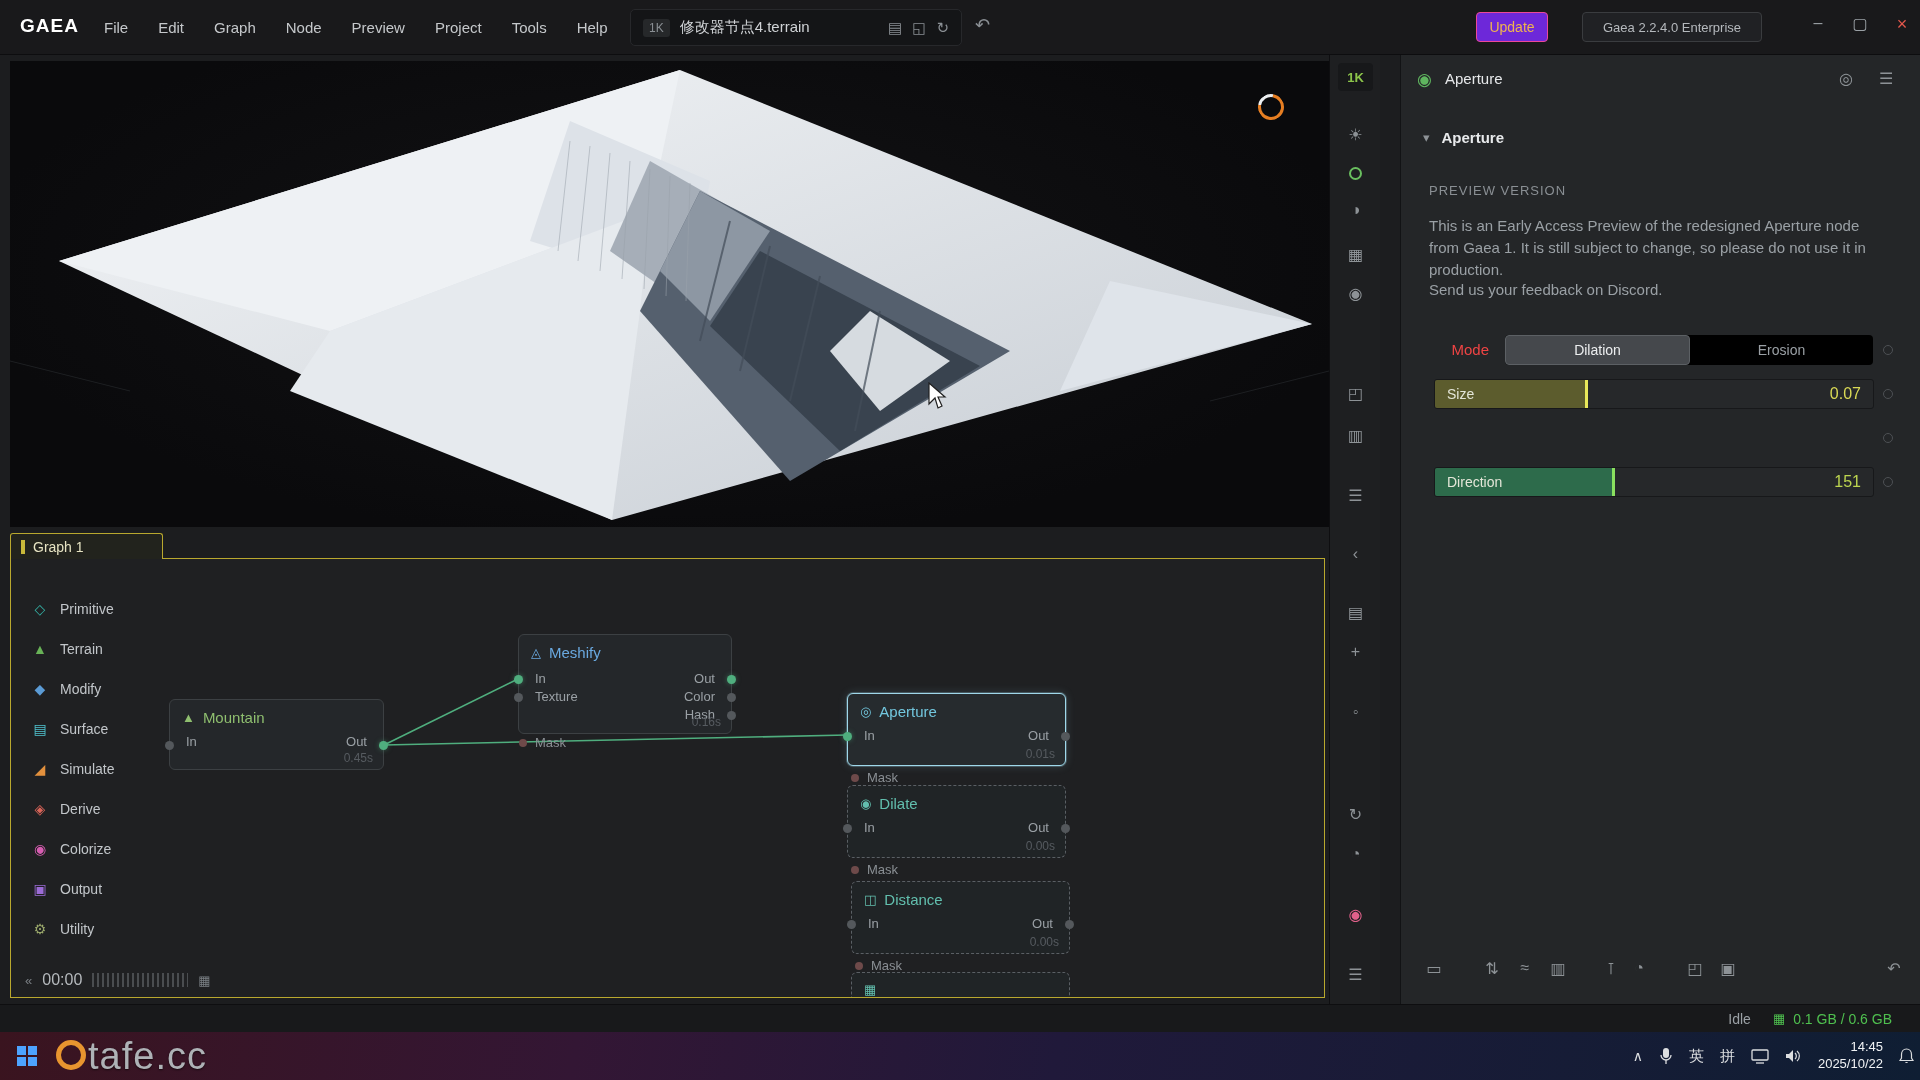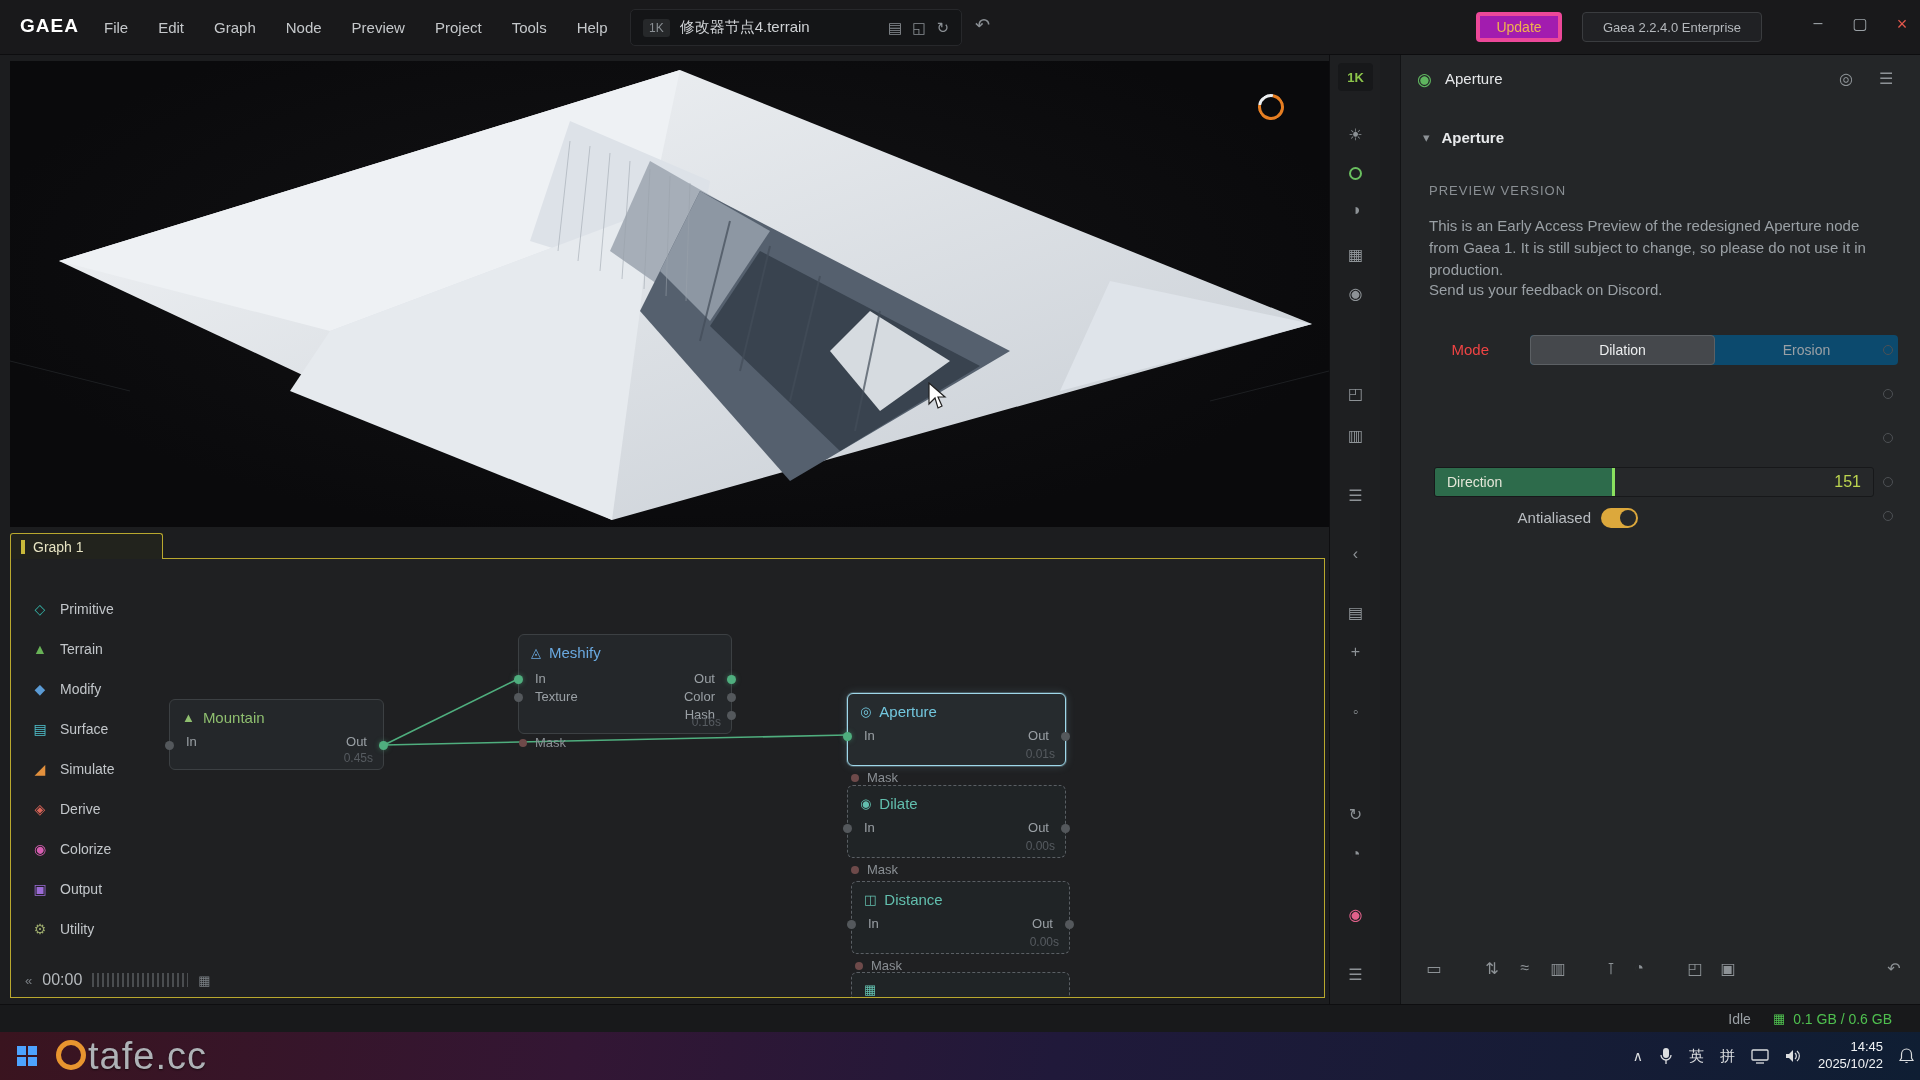--- a/index.html
+++ b/index.html
@@ -10,21 +10,21 @@
   
   .titlebar { position:absolute; left:0; top:0; width:1920px; height:55px; background:#19191b; border-bottom:1px solid #0d0d0f; }
   .logo { position:absolute; left:20px; top:15px; color:#fff; font-size:19px; font-weight:bold; letter-spacing:1px; }
   .menus { position:absolute; left:104px; top:0; height:55px; display:flex; align-items:center; gap:30px; }
   .menu-item { color:#c5c8cb; font-size:15px; cursor:default; }
   .doc-tab { position:absolute; left:630px; top:9px; width:332px; height:37px; background:#141517; border:1px solid #27282b; border-radius:5px; display:flex; align-items:center; gap:10px; padding:0 12px; }
   .res-chip { background:#26282a; color:#8a8f94; font-size:12px; padding:2px 6px; border-radius:3px; }
   .doc-name { color:#cfd2d5; font-size:15px; flex:1; white-space:nowrap; overflow:hidden; }
   .doc-tab .ico { color:#8a8f94; font-size:15px; }
   .undo-btn { position:absolute; left:975px; top:14px; color:#8a8f94; font-size:18px; }
-  .update-btn { position:absolute; left:1476px; top:12px; width:86px; height:30px; background:#a21caf; border:4px solid #ec4899; border-radius:4px; color:#f0b44e; font-size:14px; display:flex; align-items:center; justify-content:center; }
+  .update-btn { position:absolute; left:1476px; top:12px; width:72px; height:30px; background:#6d28d9; border:1px solid #ec4899; border-radius:4px; color:#f0b44e; font-size:14px; display:flex; align-items:center; justify-content:center; }
   .version-btn { position:absolute; left:1582px; top:12px; width:180px; height:30px; background:#202124; border:1px solid #3a3c3f; border-radius:4px; color:#b5b9bd; font-size:13px; display:flex; align-items:center; justify-content:center; }
   .win-ctrls { position:absolute; right:8px; top:14px; display:flex; gap:22px; }
   .win-ctrls span { font-size:16px; color:#9aa0a5; width:20px; text-align:center; }
   .win-ctrls .close { color:#e2574c; font-size:18px; }
 
   
   .viewport { position:absolute; left:10px; top:61px; width:1319px; height:466px; background:radial-gradient(ellipse at 50% 45%, #131315 0%, #0a0a0c 75%); overflow:hidden; }
   .terrain { position:absolute; left:0; top:0; }
   .gizmo { position:absolute; left:1248px; top:33px; width:26px; height:26px; border-radius:50%; border:3px solid #e67e22; border-top-color:#eceff1; transform:rotate(-35deg); }
   .cursor { position:absolute; left:917px; top:321px; }
@@ -80,21 +80,21 @@
   .section-row .chev { color:#8d9296; font-size:13px; }
   .section-row .sec-label { color:#e8eaec; font-size:15px; font-weight:bold; }
   .preview-label { position:absolute; left:28px; top:128px; color:#8a8f94; font-size:13px; letter-spacing:1px; }
   .preview-text { position:absolute; left:28px; top:160px; width:458px; color:#9aa0a5; font-size:15px; line-height:1.45; }
   .feedback-text { position:absolute; left:28px; top:226px; color:#9aa0a5; font-size:15px; }
 
   .reset-dot { position:absolute; left:482px; width:10px; height:10px; border:1.5px solid #4d5054; border-radius:50%; }
   .row-label { position:absolute; left:0; width:88px; text-align:right; color:#ef4444; font-size:15px; }
 
   .row-mode { position:absolute; left:0; top:280px; width:100%; height:30px; }
-  .seg { position:absolute; background:#0c4a6e; border-radius:4px; display:flex;margin-left:25px; }
+  .seg { position:absolute; background:#000000; border-radius:4px; display:flex; }
   .seg-mode { left:104px; top:0; width:368px; height:30px; }
   .seg button { flex:1; background:transparent; border:none; color:#9aa0a5; font-size:14px; border-radius:4px; font-family:inherit; }
   .seg button.sel { background:#45484c; color:#eceeef; border:1px solid #5c6064; }
 
   .row-size, .row-direction { position:absolute; left:0; width:100%; height:30px; }
   .row-size { top:324px; } .row-direction { top:412px; }
   .slider { position:absolute; left:33px; top:0; width:440px; height:30px; background:#26282a; border:1px solid #17181a; border-radius:3px; overflow:hidden; }
   .fill { position:absolute; left:0; top:0; bottom:0; }
   .fill-size { background:#5c5c2d; border-right:3px solid #e8e85a; }
   .fill-dir { background:#2d6b4b; border-right:3px solid #8ae05f; }
@@ -400,43 +400,41 @@
     <div class="row-mode">
       <span class="row-label" style="top:6px">Mode</span>
       <div class="seg seg-mode">
         <button class="sel">Dilation</button>
         <button>Erosion</button>
       </div>
       <span class="reset-dot" style="top:10px"></span>
     </div>
 
     <div class="row-size">
+      <div class="slider">
+        <div class="fill fill-size" style="width:35%"></div>
+        <span class="s-label">Size</span>
+        <span class="s-value v-yellow">0.07</span>
+      </div>
       <span class="reset-dot" style="top:10px"></span>
     </div>
 
     <div class="row-shape">
       <span class="reset-dot" style="top:10px"></span>
     </div>
 
     <div class="row-direction">
       <div class="slider">
         <div class="fill fill-dir" style="width:41%"></div>
         <span class="s-label">Direction</span>
         <span class="s-value v-green">151</span>
       </div>
       <span class="reset-dot" style="top:10px"></span>
     </div>
 
-    <div class="row-aa">
-      <span class="aa-label">Antialiased</span>
-      <div class="toggle">
-          <span class="knob"></span>
-        </div>
-      <span class="reset-dot" style="top:4px"></span>
-    </div>
 
     <div class="panel-toolbar">
       <span class="pti" style="left:20px">▭</span>
       <span class="pti" style="left:78px">⇅</span>
       <span class="pti" style="left:111px">≈</span>
       <span class="pti" style="left:144px">▥</span>
       <span class="pti" style="left:197px">⊺</span>
       <span class="pti" style="left:225px">◔</span>
       <span class="pti" style="left:281px">◰</span>
       <span class="pti" style="left:314px">▣</span>

